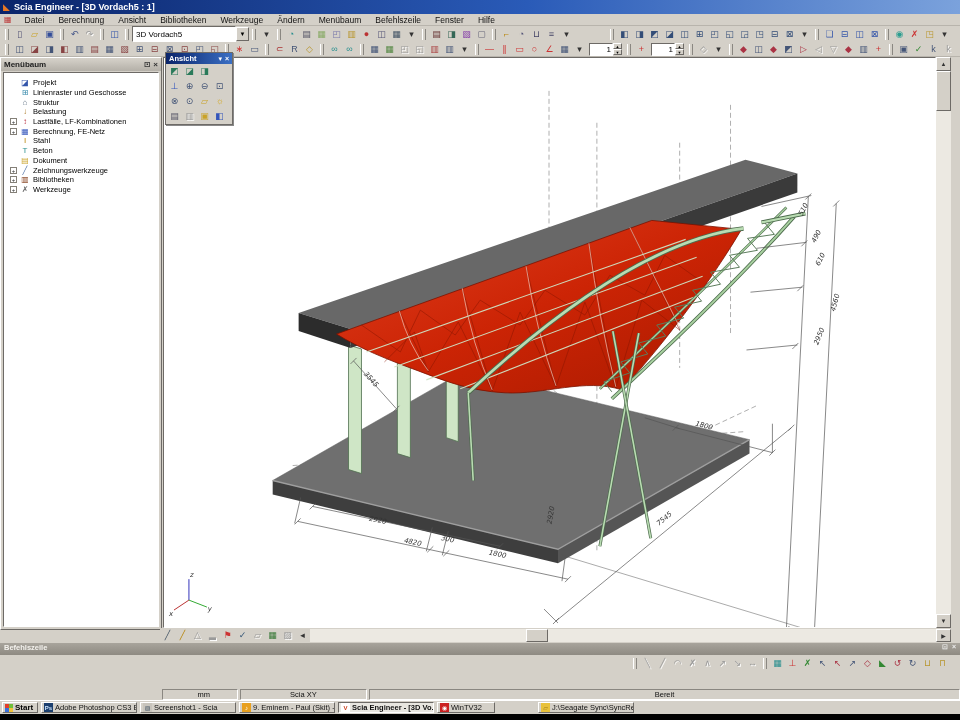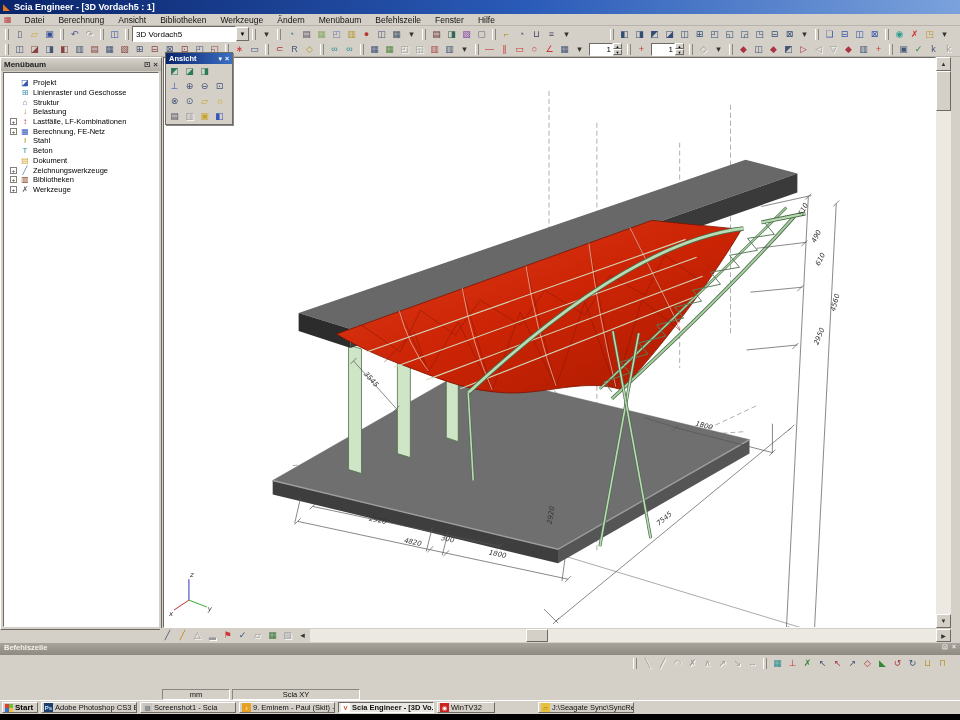--- a/index.html
+++ b/index.html
@@ -906,22 +906,23 @@
           <span style="color: rgb(184, 150, 46);">⊔</span>
         </div>
         <div class="tbicon">
           <span style="color: rgb(184, 150, 46);">⊓</span>
         </div>
       </div>
   </div>
 </div>
 
 <div id="statusbar" class="abs">
-    <div class="scell" style="width: 66px;">mm</div>
+    <div class="scell" style="width: 66px; padding-left: 8px;">mm</div>
     <div class="scell" style="width: 126px;">Scia XY</div>
+    <div class="scell" style="width: 592px;">Bereit</div>
   </div>
 
 <div id="taskbar" class="abs">
   <div id="startbtn" class="raised">
     <span class="winflag">
         <i></i>
         <i></i>
         <i></i>
         <i></i>
       </span>

